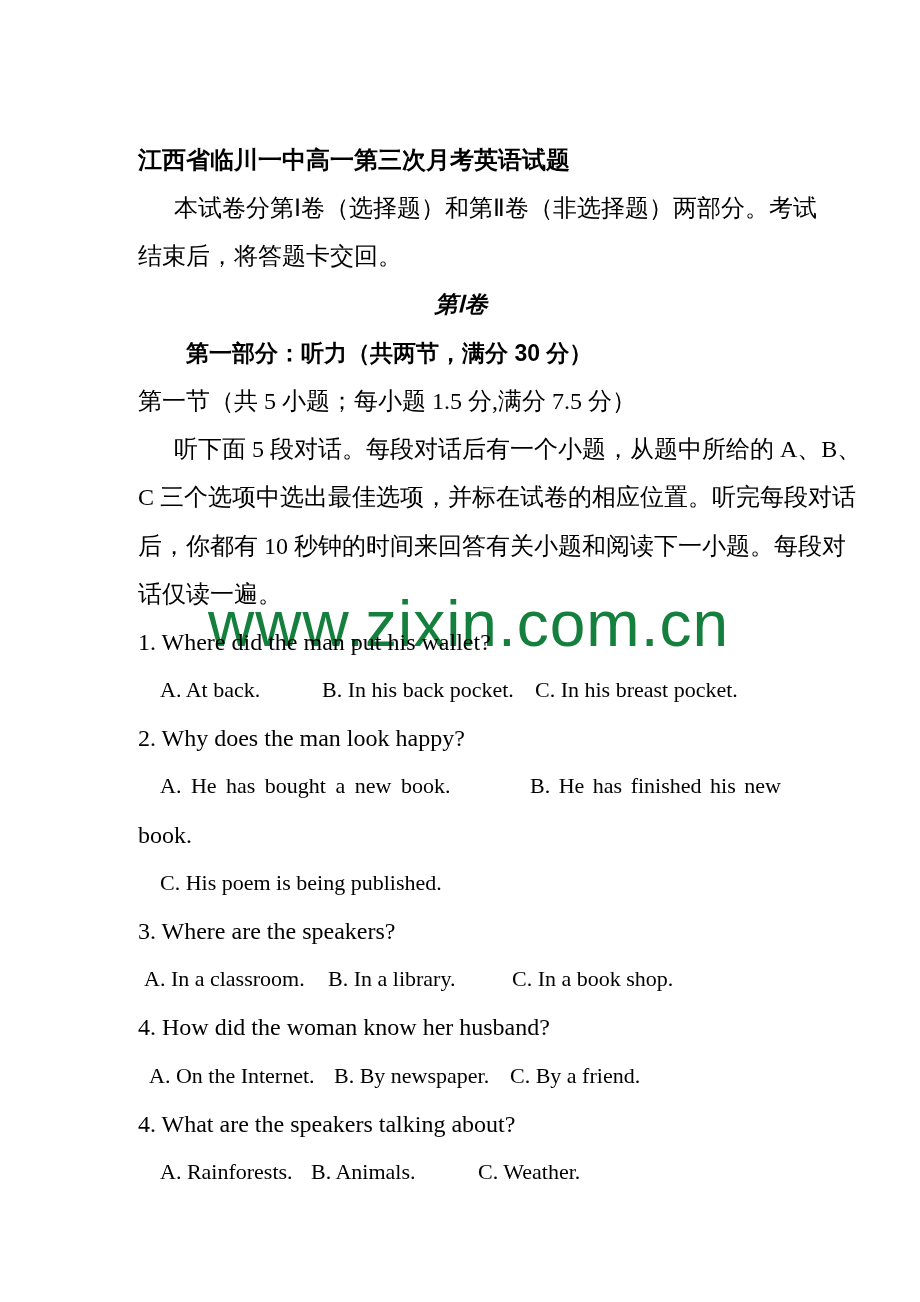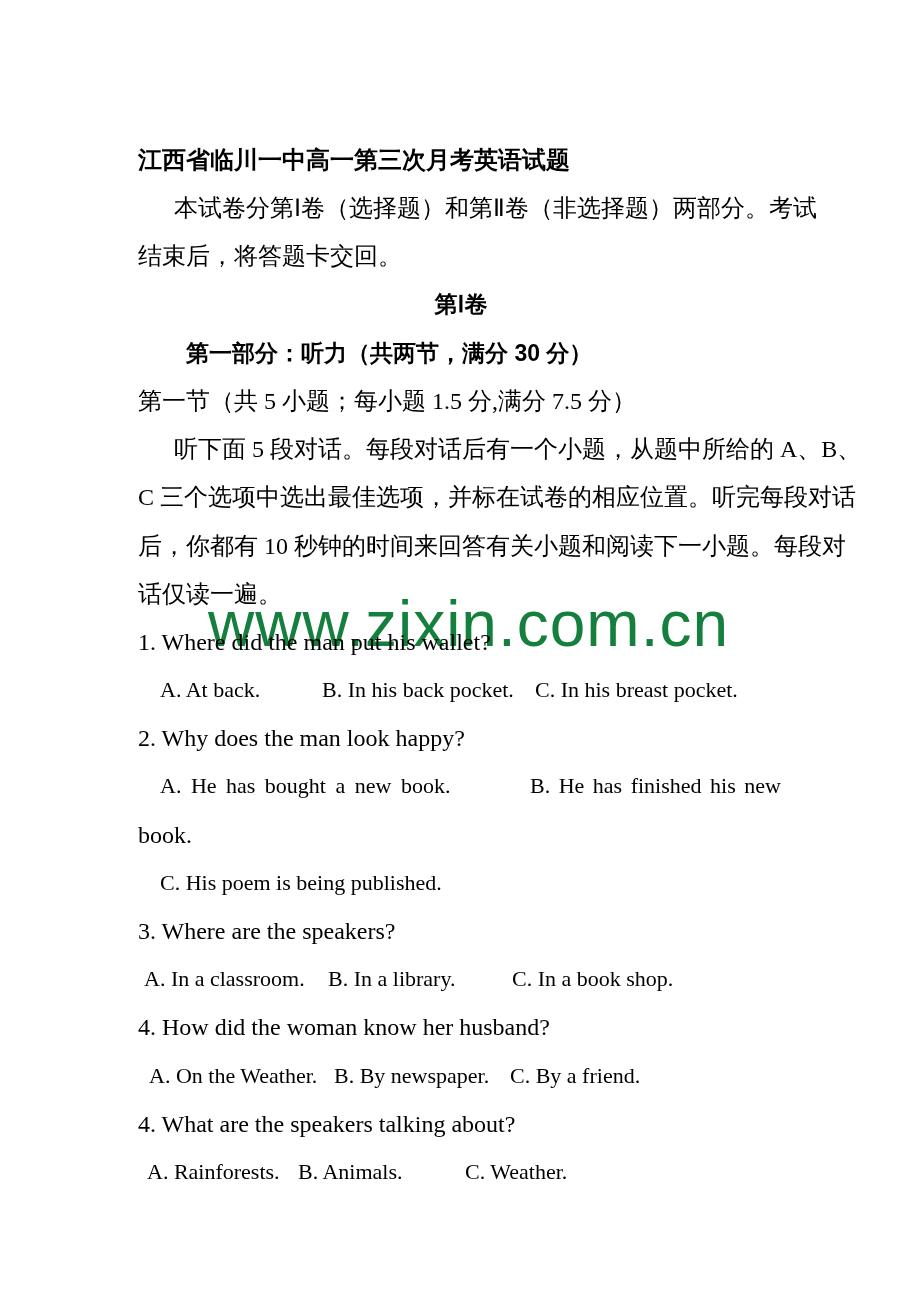--- a/index.html
+++ b/index.html
@@ -44,20 +44,21 @@
   }
   .title {
     font-family: "Liberation Sans", sans-serif;
     font-weight: bold;
     font-size: 24px;
   }
   .volume {
     text-align: center;
     font-weight: bold;
     font-size: 23px;
+    font-style: italic;
   }
   .part {
     font-family: "Liberation Sans", sans-serif;
     font-weight: bold;
     font-size: 23px;
     margin-left: 48px;
   }
   .indent2 { padding-left: 36px; }
   .optrow { font-size: 0; }
   .opt {
@@ -68,21 +69,21 @@
   
   .q1a { margin-left: 22px; width: 162px; }
   .q1b { width: 213px; }
   .q2a { margin-left: 22px; width: 370px; word-spacing: 4px; }
   .q2b { word-spacing: 3px; }
   .q2c { margin-left: 22px; }
   .q3a { margin-left: 6px; width: 184px; }
   .q3b { width: 184px; }
   .q4a { margin-left: 11px; width: 185px; }
   .q4b { width: 176px; }
-  .q5a { margin-left: 9px;  width: 151px; }
+  .q5a { margin-left: 22px;  width: 151px; }
   .q5b { width: 167px; }
 </style>
 </head>
 <body>
 
 <div class="page">
 
   <div class="watermark">www.zixin.com.cn</div>
 
   <div class="content">
@@ -127,21 +128,21 @@
 
     <div class="line">3. Where are the speakers?</div>
 
     <div class="line optrow">
       <span class="opt q3a">A. In a classroom.</span><span class="opt q3b">B. In a library.</span><span class="opt">C. In a book shop.</span>
     </div>
 
     <div class="line">4. How did the woman know her husband?</div>
 
     <div class="line optrow">
-      <span class="opt q4a">A. On the Weather.</span><span class="opt q4b">B. By newspaper.</span><span class="opt">C. By a friend.</span>
+      <span class="opt q4a">A. On the Internet.</span><span class="opt q4b">B. By newspaper.</span><span class="opt">C. By a friend.</span>
     </div>
 
     <div class="line">4. What are the speakers talking about?</div>
 
     <div class="line optrow">
       <span class="opt q5a">A. Rainforests.</span><span class="opt q5b">B. Animals.</span><span class="opt">C. Weather.</span>
     </div>
 
   </div>
 </div>

